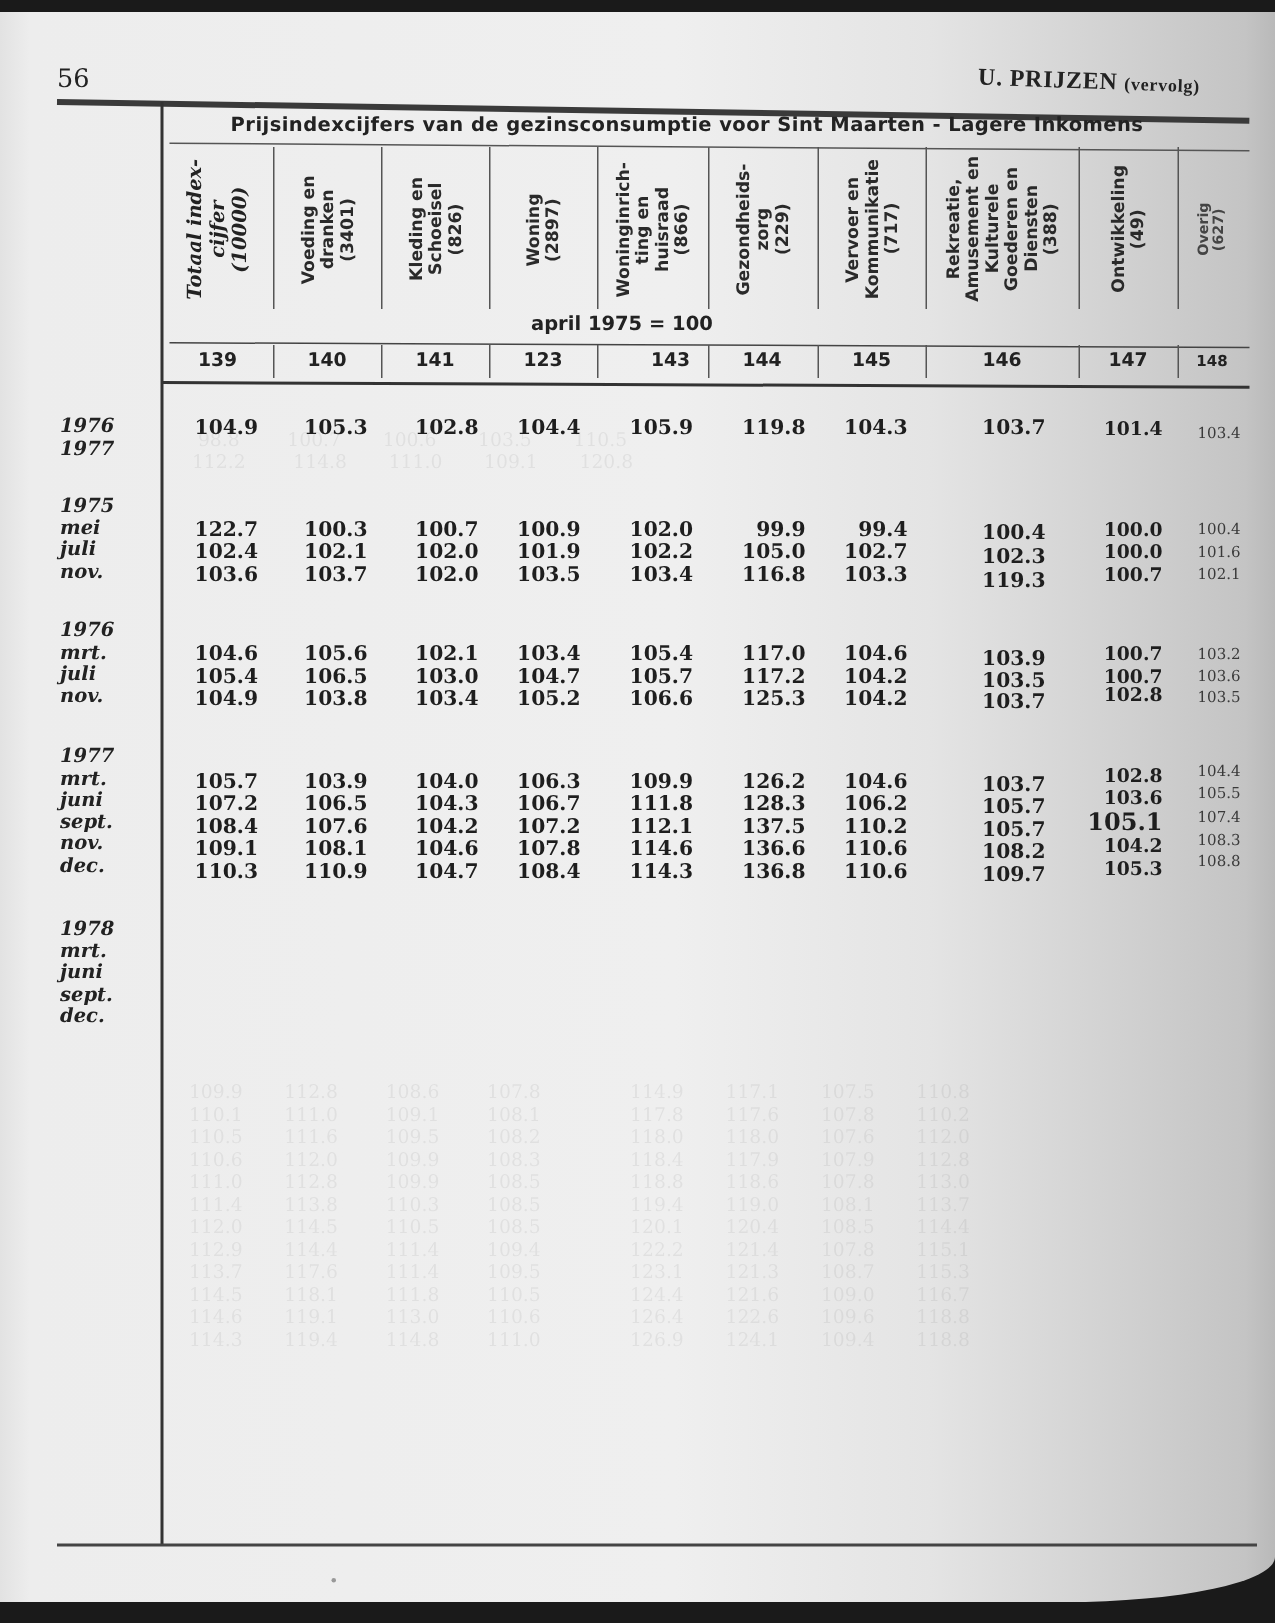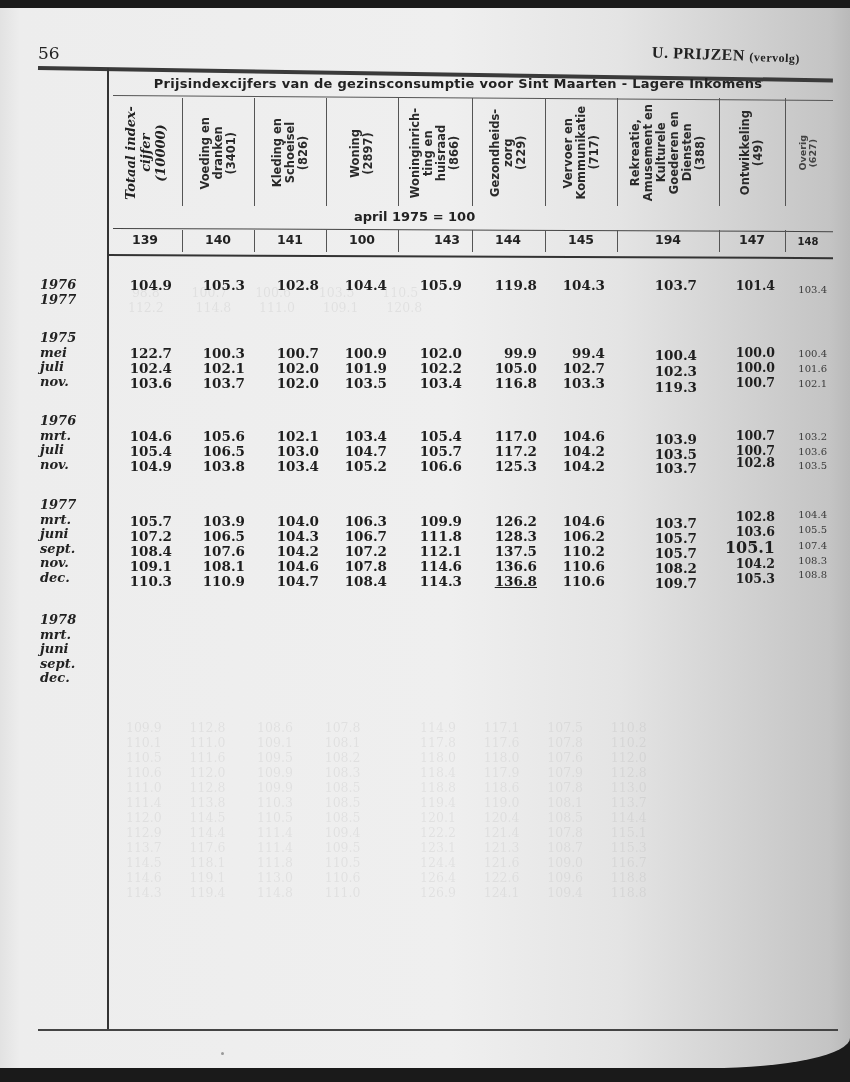--- a/index.html
+++ b/index.html
@@ -161,29 +161,29 @@
 <div class="base-label">april 1975 = 100</div>
 <div class="num-rule1"></div>
 <div class="num-rule2"></div>
 
 <div class="col-num" style="left:110px;width:70px;">139</div>
 <div class="num-sep" style="left:182px;"></div>
 <div class="col-num" style="left:183px;width:70px;">140</div>
 <div class="num-sep" style="left:254px;"></div>
 <div class="col-num" style="left:255px;width:70px;">141</div>
 <div class="num-sep" style="left:326px;"></div>
-<div class="col-num" style="left:327px;width:70px;">100</div>
+<div class="col-num" style="left:327px;width:70px;">123</div>
 <div class="num-sep" style="left:398px;"></div>
 <div class="col-num" style="left:411px;width:72px;">143</div>
 <div class="num-sep" style="left:472px;"></div>
 <div class="col-num" style="left:473px;width:70px;">144</div>
 <div class="num-sep" style="left:545px;"></div>
 <div class="col-num" style="left:546px;width:70px;">145</div>
 <div class="num-sep" style="left:617px;"></div>
-<div class="col-num" style="left:618px;width:100px;">194</div>
+<div class="col-num" style="left:618px;width:100px;">146</div>
 <div class="num-sep" style="left:719px;"></div>
 <div class="col-num" style="left:720px;width:64px;">147</div>
 <div class="num-sep" style="left:785px;"></div>
 <div class="col-num" style="left:786px;width:44px;font-size:10px;top:236px;">148</div>
 
 <div class="ghost" style="left:120px;top:285px;">   98.8        100.7       100.6       103.5       110.5
   112.2        114.8       111.0       109.1       120.8</div>
 
 <div class="row-label" style="top:278px;">
   <div>1976</div>
@@ -345,21 +345,21 @@
   <div class="cell" style="left:548px;top:45px;width:57px;">110.6</div>
   <div class="cell" style="left:640px;top:47px;width:57px;">108.2</div>
   <div class="cell" style="left:718px;top:43px;width:57px;font-size:12.5px;">104.2</div>
   <div class="cell small" style="left:790px;top:40px;width:37px;">108.3</div>
 
   <div class="cell" style="left:115px;top:60px;width:57px;">110.3</div>
   <div class="cell" style="left:188px;top:60px;width:57px;">110.9</div>
   <div class="cell" style="left:262px;top:60px;width:57px;">104.7</div>
   <div class="cell" style="left:330px;top:60px;width:57px;">108.4</div>
   <div class="cell" style="left:405px;top:60px;width:57px;">114.3</div>
-  <div class="cell" style="left:480px;top:60px;width:57px;text-decoration:underline;">136.8</div>
+  <div class="cell" style="left:480px;top:60px;width:57px;">136.8</div>
   <div class="cell" style="left:548px;top:60px;width:57px;">110.6</div>
   <div class="cell" style="left:640px;top:62px;width:57px;">109.7</div>
   <div class="cell" style="left:718px;top:58px;width:57px;font-size:12.5px;">105.3</div>
   <div class="cell small" style="left:790px;top:54px;width:37px;">108.8</div>
 </div>
 
 <div class="ghost" style="left:118px;top:720px;">  109.9       112.8        108.6        107.8               114.9       117.1       107.5       110.8
   110.1       111.0        109.1        108.1               117.8       117.6       107.8       110.2
   110.5       111.6        109.5        108.2               118.0       118.0       107.6       112.0
   110.6       112.0        109.9        108.3               118.4       117.9       107.9       112.8

